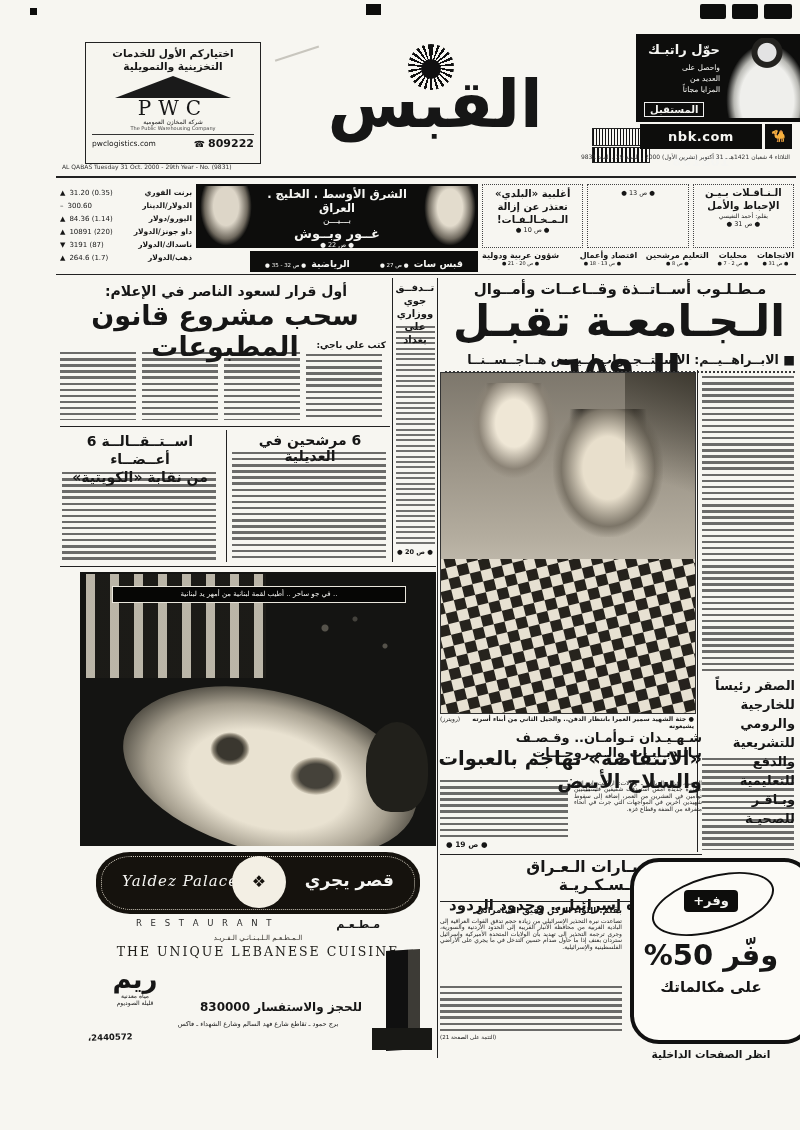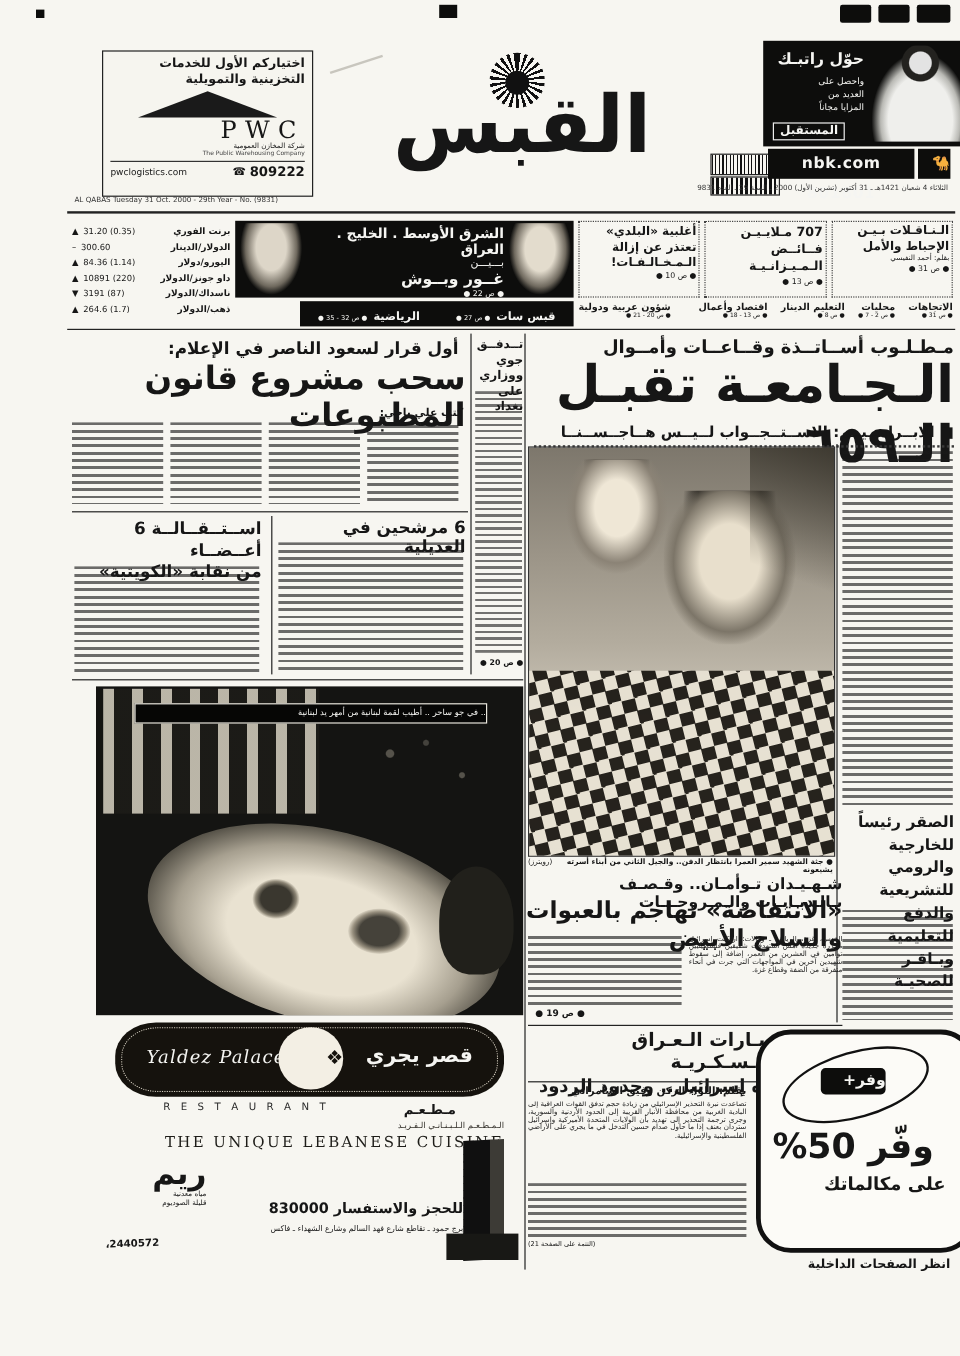--- a/index.html
+++ b/index.html
@@ -1,20 +1,20 @@
 <!DOCTYPE html>
 <html lang="ar"><head>
 <meta charset="utf-8">
 <style>
   html,body{margin:0;padding:0;background:#d9d7d2;}
   .page{position:relative;width:800px;height:1130px;margin:0 auto;background:#f7f6f1;
         font-family:"DejaVu Sans",sans-serif;color:#161616;overflow:hidden;}
   .abs{position:absolute;}
   .rtl{direction:rtl;}
-  .c{text-align:right;}
+  .c{text-align:center;}
   .b{font-weight:bold;}
   .serif{font-family:"DejaVu Serif",serif;}
   
   .gk{background-image:repeating-linear-gradient(to bottom, rgba(25,25,25,.74) 0 2.4px, rgba(0,0,0,0) 2.4px 6.1px);
       opacity:.85;}
   .gk2{background-image:repeating-linear-gradient(to bottom, rgba(25,25,25,.6) 0 2px, rgba(0,0,0,0) 2px 5.4px);}
   .lede{font-size:6px;line-height:6.4px;text-align:justify;direction:rtl;overflow:hidden;color:#1d1d1d;}
   .rule{background:#222;}
   .dot-rule{border-bottom:2px dotted #3a3a3a;}
   .box-dot{border:1px dotted #444;}
@@ -129,40 +129,39 @@
     <div class="c"><span class="b" style="font-size:9.5px;">الرياضية</span> <span style="font-size:5.5px;">● ص 32 - 35 ●</span></div>
   </div>
 
   <div class="abs" style="left:482px;top:184px;width:312px;height:64px;display:flex;direction:rtl;gap:4px;">
     <div class="box-dot rtl c" style="flex:1;padding:2px;">
       <div class="b" style="font-size:10px;line-height:12.5px;">الـنـاقـلات بـيـن الإحباط والأمل</div>
       <div style="font-size:6px;line-height:8px;">بقلم: أحمد النفيسي</div>
       <div style="font-size:6.5px;line-height:8px;">● ص 31 ●</div>
     </div>
     <div class="box-dot rtl c" style="flex:1;padding:2px;">
-      <div class="b" style="font-size:10.5px;line-height:14px;">707 مـلايـيـن فــائــض الـمـيـزانـيـة</div>
       <div style="font-size:6.5px;line-height:9px;margin-top:2px;">● ص 13 ●</div>
     </div>
     <div class="box-dot rtl c" style="flex:1;padding:2px;">
       <div class="b" style="font-size:10px;line-height:13px;">أغلبية «البلدي» تعتذر عن إزالة الـمـخـالـفـات!</div>
       <div style="font-size:6.5px;line-height:8px;">● ص 10 ●</div>
     </div>
   </div>
 
   <div class="abs" style="left:482px;top:251px;width:312px;display:flex;direction:rtl;justify-content:space-between;">
     <div class="c">
         <div class="b" style="font-size:8px;">الاتجاهات</div>
         <div style="font-size:5px;">● ص 31 ●</div>
       </div>
     <div class="c">
         <div class="b" style="font-size:8px;">محليات</div>
         <div style="font-size:5px;">● ص 2 - 7 ●</div>
       </div>
     <div class="c">
-        <div class="b" style="font-size:8px;">التعليم الدينار</div>
+        <div class="b" style="font-size:8px;">التعليم مرشحين</div>
         <div style="font-size:5px;">● ص 8 ●</div>
       </div>
     <div class="c">
         <div class="b" style="font-size:8px;margin-left:12px;">اقتصاد وأعمال</div>
         <div style="font-size:5px;">● ص 13 - 18 ●</div>
       </div>
     <div class="c">
         <div class="b" style="font-size:8px;">شؤون عربية ودولية</div>
         <div style="font-size:5px;">● ص 20 - 21 ●</div>
       </div>

